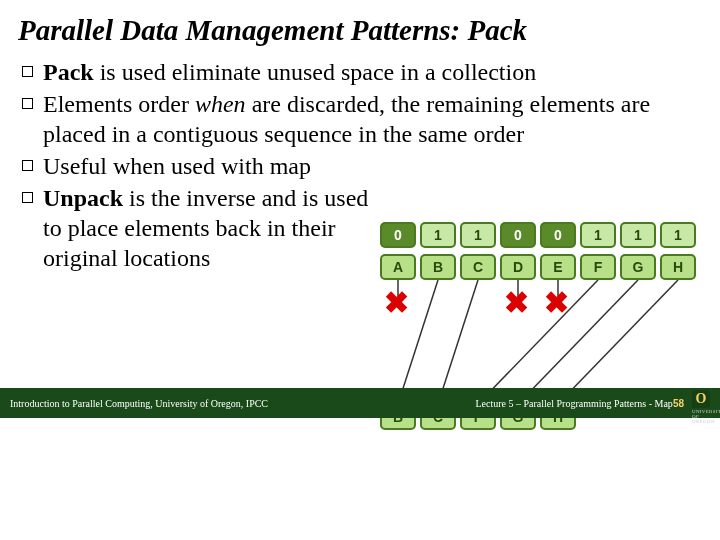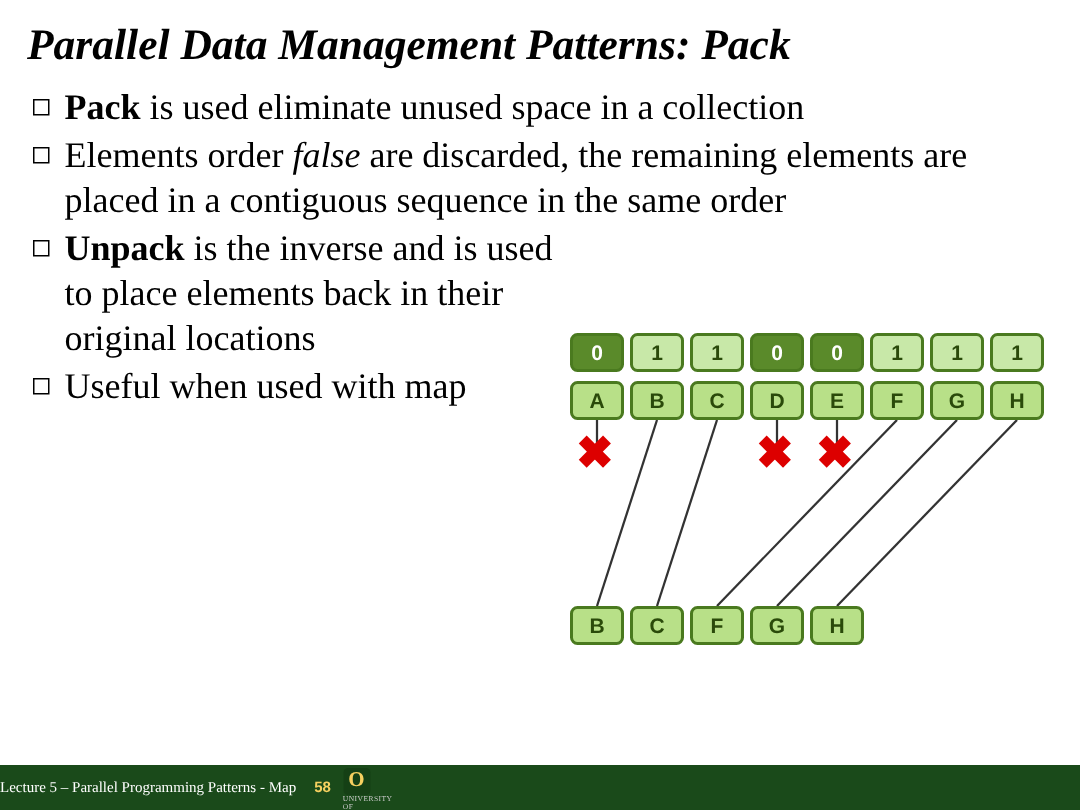--- a/index.html
+++ b/index.html
@@ -1,17 +1,17 @@
 <!DOCTYPE html>
 <html><head>
 <meta charset="utf-8">
 <style>
   * { box-sizing: border-box; margin: 0; padding: 0; }
   body { width: 720px; height: 540px; background: #fff; font-family: "Times New Roman", serif; position: relative; overflow: hidden; }
-  .slide { width: 720px; height: 540px; position: relative; }
+  .slide { width: 720px; height: 418px; position: relative; }
   .title { font-size: 29px; font-style: italic; font-weight: bold; padding: 14px 18px 10px 18px; color: #000; }
   .body { padding: 0 18px 0 22px; position: relative; }
   .bullet { display: flex; align-items: flex-start; font-size: 24px; line-height: 1.25; margin-bottom: 2px; }
   .bullet .sq { width: 11px; height: 11px; border: 1.5px solid #000; margin-top: 9px; margin-right: 10px; flex-shrink: 0; }
   .bullet .txt { flex: 1; }
   .b1 .txt, .b2 .txt { max-width: 660px; }
   .narrow .txt { max-width: 330px; }
   .diagram { position: absolute; top: 222px; left: 380px; width: 328px; height: 230px; }
   .row { display: flex; gap: 4px; }
   .cell { width: 36px; height: 26px; border: 2px solid #4a7a1f; border-radius: 5px; display: flex; align-items: center; justify-content: center; font-family: Arial, sans-serif; font-weight: bold; font-size: 14px; }
@@ -19,48 +19,48 @@
   .mask1 { background: #c8e8a8; color: #2a4a0a; }
   .data { background: #b8e088; color: #2a4a0a; }
   .row-mask { position: absolute; top: 0; left: 0; }
   .row-data { position: absolute; top: 32px; left: 0; }
   .row-out { position: absolute; top: 182px; left: 0; }
   .crosses { position: absolute; top: 66px; left: 0; height: 28px; width: 320px; }
   .cross { position: absolute; color: #d00; font-size: 30px; font-weight: bold; font-family: Arial, sans-serif; line-height: 1; }
   .lines { position: absolute; top: 58px; left: 0; width: 328px; height: 124px; }
   .footer { position: absolute; bottom: 0; left: 0; width: 720px; height: 30px; background: #1a4a1a; color: #fff; font-size: 10px; font-family: "Times New Roman", serif; display: flex; align-items: center; }
   .footer-left { padding-left: 10px; flex: 1; }
-  .footer-mid { padding-right: 12px; }
+  .footer-mid { }
   .footer-num { color: #f6d060; padding-right: 8px; font-family: Arial, sans-serif; font-weight: bold; }
   .logo { width: 22px; height: 22px; margin-right: 6px; }
   .logo-o { width: 18px; height: 18px; border-radius: 3px; background: #154015; color: #f6d060; font-family: serif; font-weight: bold; font-size: 14px; display: flex; align-items: center; justify-content: center; margin-top: -2px; }
   .logo-txt { font-size: 5px; color: #ccc; letter-spacing: 0.3px; margin-top: 1px; }
 </style>
 </head>
 <body>
 
 <div class="slide">
   <div class="title">Parallel Data Management Patterns: Pack</div>
 
   <div class="body">
     <div class="bullet b1">
       <div class="sq"></div>
       <div class="txt"><b>Pack</b><span> is used eliminate unused space in a collection</span></div>
     </div>
     <div class="bullet b2">
       <div class="sq"></div>
-      <div class="txt"><span>Elements order </span><i>false</i><span> are discarded, the remaining elements are placed in a contiguous sequence in the same order</span></div>
+      <div class="txt"><span>Elements order </span><i>when</i><span> are discarded, the remaining elements are placed in a contiguous sequence in the same order</span></div>
+    </div>
+    <div class="bullet narrow">
+      <div class="sq"></div>
+      <div class="txt"><span>Useful when used with map</span></div>
     </div>
     <div class="bullet narrow">
       <div class="sq"></div>
       <div class="txt"><b>Unpack</b><span> is the inverse and is used to place elements back in their original locations</span></div>
-    </div>
-    <div class="bullet narrow">
-      <div class="sq"></div>
-      <div class="txt"><span>Useful when used with map</span></div>
     </div>
   </div>
 
   <div class="diagram">
     <div class="row row-mask">
       <div class="cell mask0">0</div>
       <div class="cell mask1">1</div>
       <div class="cell mask1">1</div>
       <div class="cell mask0">0</div>
       <div class="cell mask0">0</div>
@@ -98,20 +98,21 @@
     <div class="row row-out">
       <div class="cell data">B</div>
       <div class="cell data">C</div>
       <div class="cell data">F</div>
       <div class="cell data">G</div>
       <div class="cell data">H</div>
     </div>
   </div>
 
   <div class="footer">
+    <div class="footer-left">Introduction to Parallel Computing, University of Oregon, IPCC</div>
     <div class="footer-mid">Lecture 5 – Parallel Programming Patterns - Map</div>
     <div class="footer-num">58</div>
     <div class="logo">
       <div class="logo-o">O</div>
       <div class="logo-txt">UNIVERSITY OF OREGON</div>
     </div>
   </div>
 </div>
 
 </body></html>

